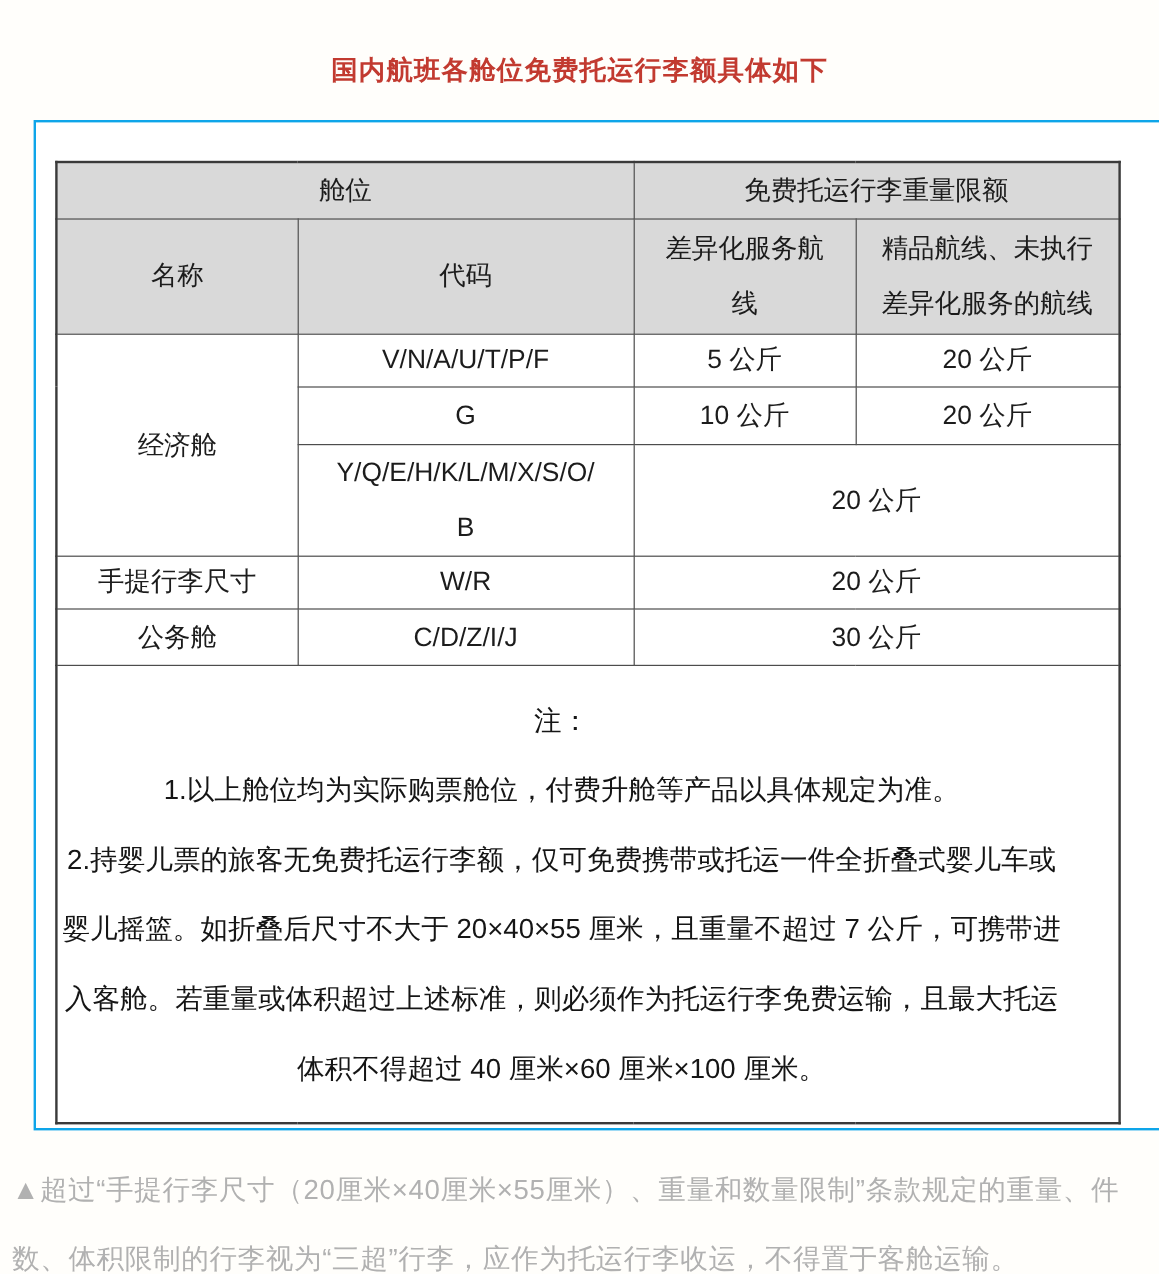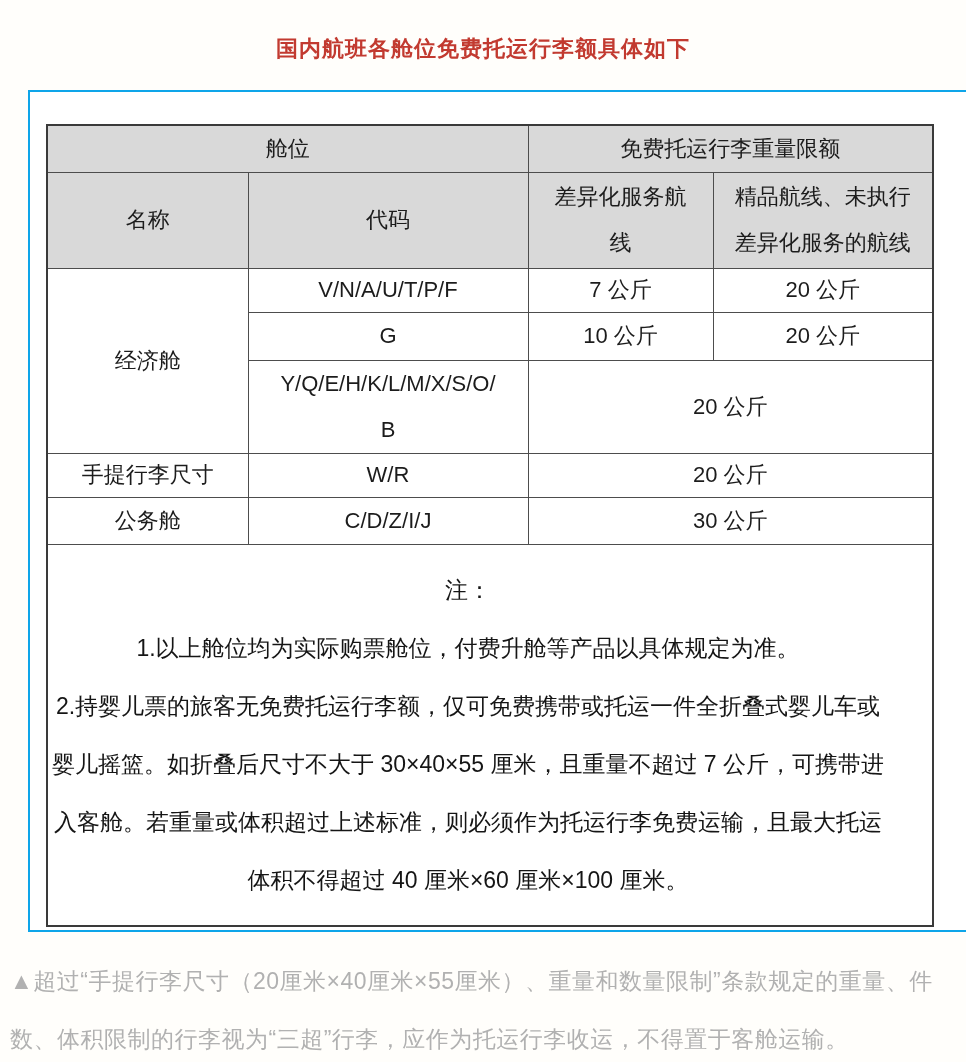--- a/index.html
+++ b/index.html
@@ -6,21 +6,21 @@
     margin: 0;
     padding: 0;
     width: 966px;
     height: 1062px;
     background: #fffefb;
     font-family: "Liberation Sans", sans-serif;
     color: #1f1f1f;
     overflow: hidden;
   }
   .title {
-    padding-top: 34px;
+    padding-top: 44px;
     text-align: center;
     font-size: 22px;
     font-weight: bold;
     color: #c23a30;
     letter-spacing: 1px;
     line-height: 30px;
   }
   .panel {
     box-sizing: border-box;
     margin: 26px 0 0 28px;
@@ -100,21 +100,21 @@
           <span>线</span>
         </th>
         <th class="twoline">
           <span>精品航线、未执行</span>
           <span>差异化服务的航线</span>
         </th>
       </tr>
       <tr class="rh44">
         <td rowspan="3">经济舱</td>
         <td>V/N/A/U/T/P/F</td>
-        <td>7 公斤</td>
+        <td>5 公斤</td>
         <td>20 公斤</td>
       </tr>
       <tr class="rh48">
         <td>G</td>
         <td>10 公斤</td>
         <td>20 公斤</td>
       </tr>
       <tr class="rh92">
         <td class="twoline">
           <span>Y/Q/E/H/K/L/M/X/S/O/</span>
@@ -129,21 +129,21 @@
       </tr>
       <tr class="rh47">
         <td>公务舱</td>
         <td>C/D/Z/I/J</td>
         <td colspan="2">30 公斤</td>
       </tr>
       <tr class="rh382">
         <td colspan="4" class="notes-cell">
           <p>注：</p>
           <p>1.以上舱位均为实际购票舱位，付费升舱等产品以具体规定为准。</p>
-          <p>2.持婴儿票的旅客无免费托运行李额，仅可免费携带或托运一件全折叠式婴儿车或婴儿摇篮。如折叠后尺寸不大于 30×40×55 厘米，且重量不超过 7 公斤，可携带进入客舱。若重量或体积超过上述标准，则必须作为托运行李免费运输，且最大托运体积不得超过 40 厘米×60 厘米×100 厘米。</p>
+          <p>2.持婴儿票的旅客无免费托运行李额，仅可免费携带或托运一件全折叠式婴儿车或婴儿摇篮。如折叠后尺寸不大于 20×40×55 厘米，且重量不超过 7 公斤，可携带进入客舱。若重量或体积超过上述标准，则必须作为托运行李免费运输，且最大托运体积不得超过 40 厘米×60 厘米×100 厘米。</p>
         </td>
       </tr>
     </tbody>
   </table>
 </div>
 
 <div class="caption">
   <span>▲</span><span>超过“手提行李尺寸（20厘米×40厘米×55厘米）、重量和数量限制”条款规定的重量、件数、体积限制的行李视为“三超”行李，应作为托运行李收运，不得置于客舱运输。</span>
 </div>
 

